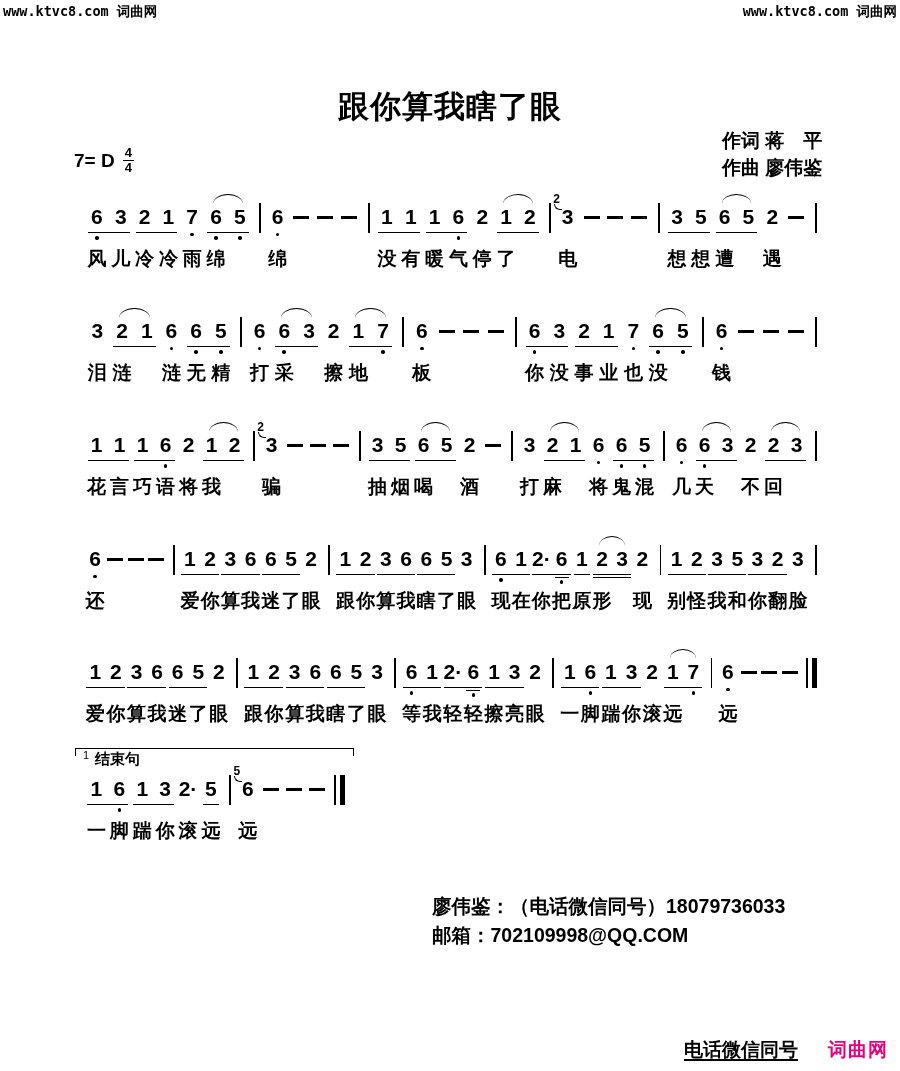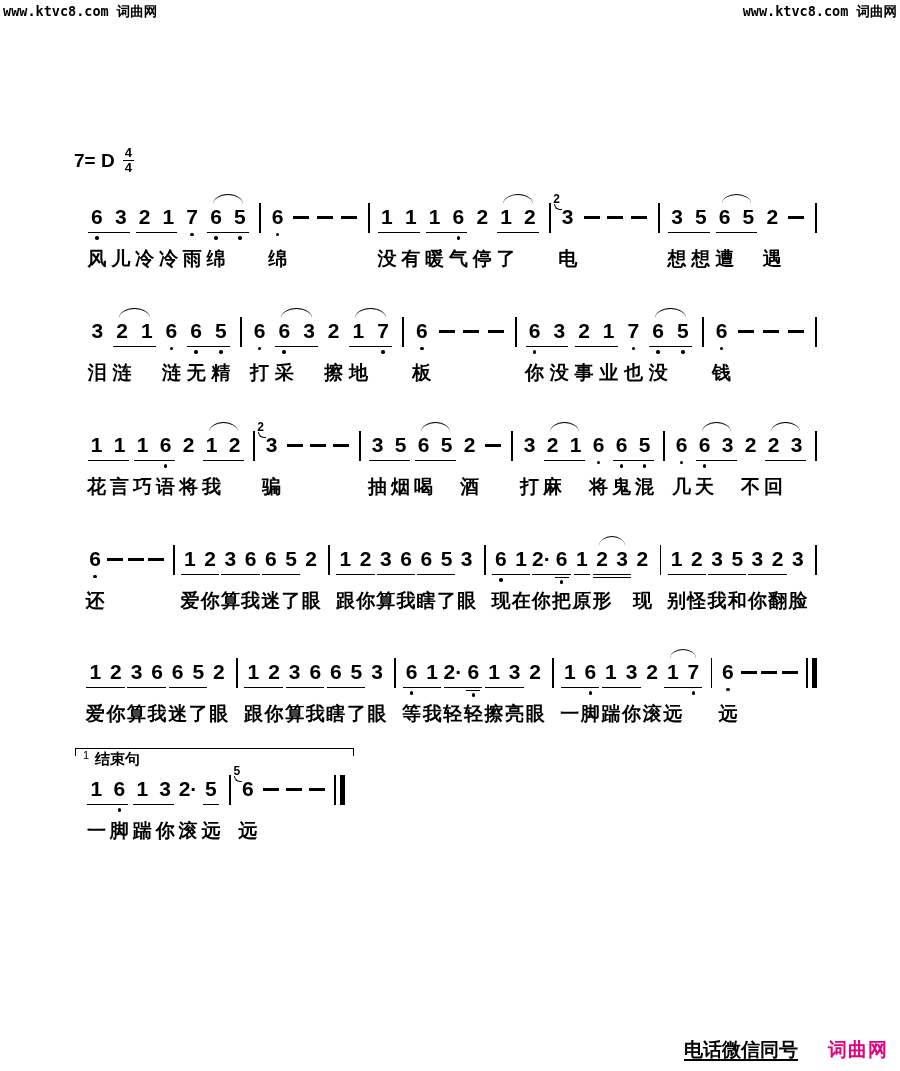--- a/index.html
+++ b/index.html
@@ -40,21 +40,26 @@
        text-decoration:underline;text-decoration-thickness:2px;text-underline-offset:3px;white-space:nowrap;}
   .site{position:absolute;left:828px;top:1037px;font-size:19px;font-weight:700;letter-spacing:1px;white-space:nowrap;}
 </style>
 </head>
 <body>
 
 <div class="page">
   <div class="wm wm-left">www.ktvc8.com 词曲网</div>
   <div class="wm wm-right">www.ktvc8.com 词曲网</div>
 
-
+  <h1 class="title">跟你算我瞎了眼</h1>
+
+  <div class="credits">
+    <div>作词 蒋　平</div>
+    <div>作曲 廖伟鉴</div>
+  </div>
 
   <div class="keysig">
     <span>7= D</span>
     <span class="frac">
       <span class="num">4</span>
       <span class="den">4</span>
     </span>
   </div>
 
   <div id="score">
@@ -480,16 +485,20 @@
         <span class="ly" style="left: 80.15px;">你</span>
         <span class="ly" style="left: 103.05px;">滚</span>
         <span class="ly" style="left: 125.95px;">远</span>
         <span class="ly" style="left: 162.85px;">远</span>
         <span class="vline" style="width: 277px;"></span>
         <span class="vnum">1</span>
         <span class="vlabel">结束句</span>
       </span>
     </div>
 
+  <div class="contact">
+    <div>廖伟鉴：（电话微信同号）18079736033</div>
+    <div>邮箱：702109998@QQ.COM</div>
+  </div>
 
   <div class="src">电话微信同号</div>
   <div class="site" style="color: rgb(228, 0, 127);">词曲网</div>
 </div>
 
 </body></html>

